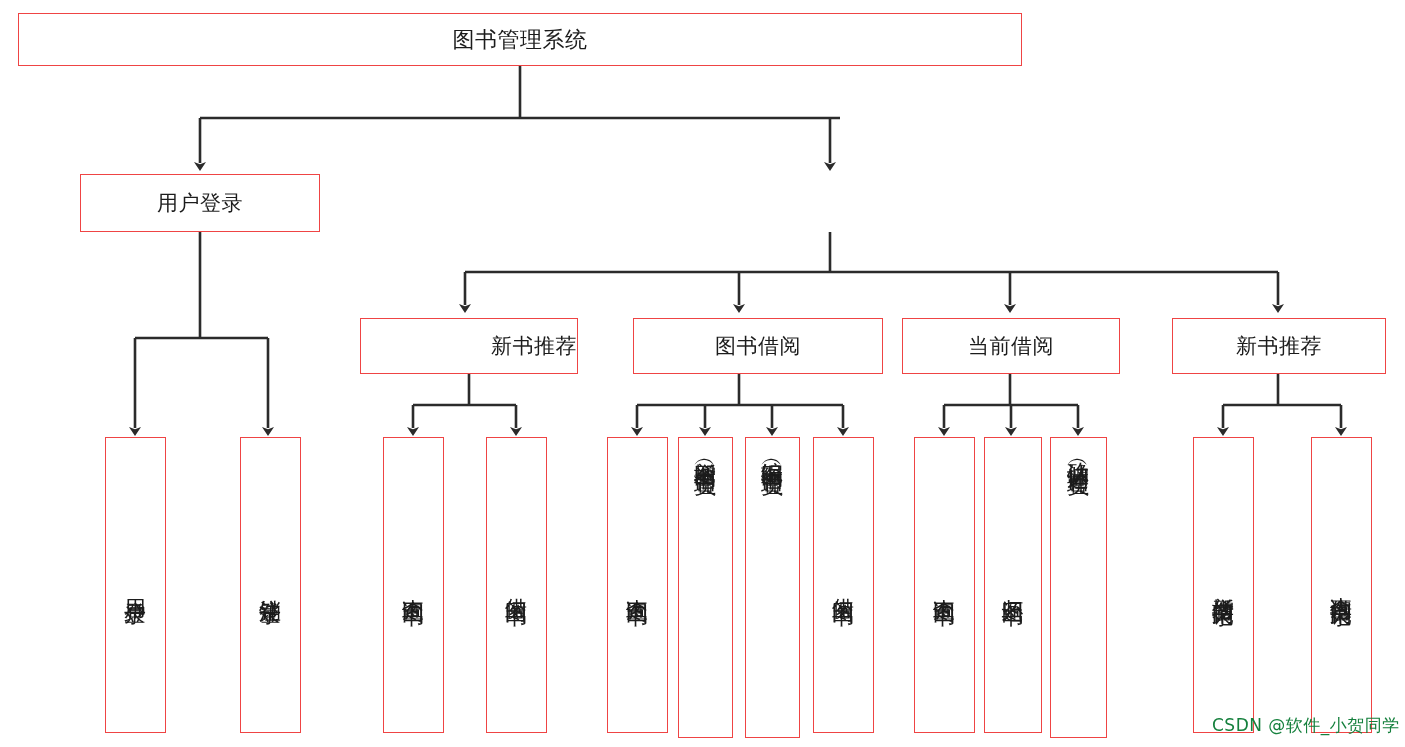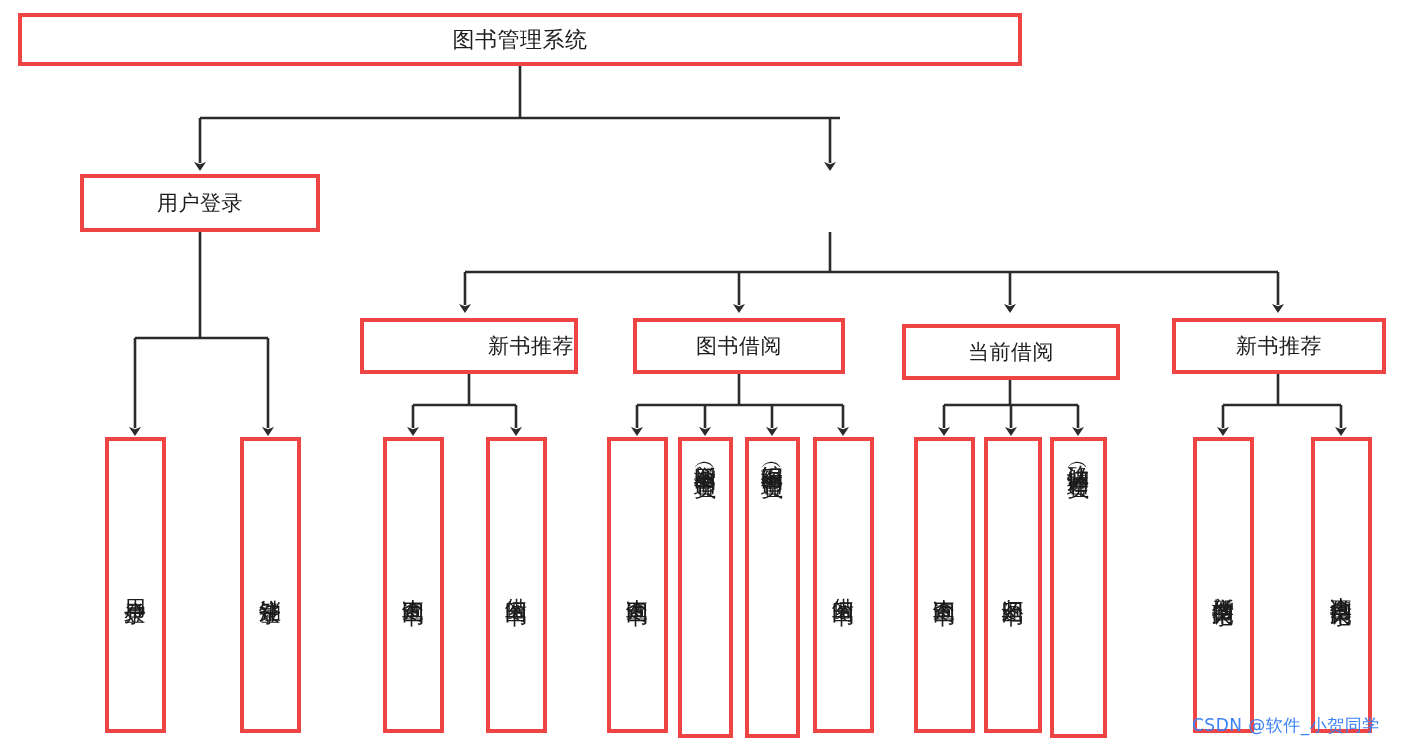--- a/index.html
+++ b/index.html
@@ -19,21 +19,21 @@
     position: absolute;
     left: 0;
     top: 0;
     width: 1405px;
     height: 747px;
     pointer-events: none;
   }
   .node {
     position: absolute;
     box-sizing: border-box;
-    border: 4px solid #ef4444;
+    border: 1px solid #ef4444;
     background: #ffffff;
     display: flex;
     align-items: center;
     justify-content: center;
     color: #1c1c1c;
   }
   .node .label {
     display: block;
     text-align: center;
     line-height: 1.18;
@@ -59,23 +59,24 @@
     letter-spacing: 2px;
     white-space: nowrap;
   }
   .node.v.centered {
     align-items: center;
     padding-top: 0;
   }
   .watermark {
     position: absolute;
     font-size: 17px;
-    color: #3b82f6;
+    color: #15803d;
     white-space: nowrap;
     letter-spacing: 0.5px;
+    margin-left: 20px;
   }
 </style>
 </head>
 <body>
 
 <div id="canvas">
 
   <svg id="edges" viewBox="0 0 1405 747" xmlns="http://www.w3.org/2000/svg">
     <defs>
       <marker id="arrow" markerWidth="10" markerHeight="12" refX="1" refY="6" orient="auto" markerUnits="userSpaceOnUse">
@@ -130,24 +131,24 @@
     <span class="label">图书管理系统</span>
   </div>
 
   <div class="node h" style="left:80px; top:174px; width:240px; height:58px;">
     <span class="label">用户登录</span>
   </div>
 
   <div class="node h" style="left:360px; top:318px; width:218px; height:56px;justify-content:flex-end;">
     <span class="label">新书推荐</span>
   </div>
-  <div class="node h" style="left:633px; top:318px; width:212px; height:56px;">
+  <div class="node h" style="left:633px; top:318px; width:250px; height:56px;">
     <span class="label">图书借阅</span>
   </div>
-  <div class="node h" style="left:902px; top:318px; width:218px; height:56px;margin-top:6px;">
+  <div class="node h" style="left:902px; top:318px; width:218px; height:56px;">
     <span class="label">当前借阅</span>
   </div>
   <div class="node h" style="left:1172px; top:318px; width:214px; height:56px;">
     <span class="label">新书推荐</span>
   </div>
 
   <div class="node v centered" style="left:105px; top:437px; width:61px; height:296px;">
     <span class="label">用户登录</span>
   </div>
   <div class="node v centered" style="left:240px; top:437px; width:61px; height:296px;">

